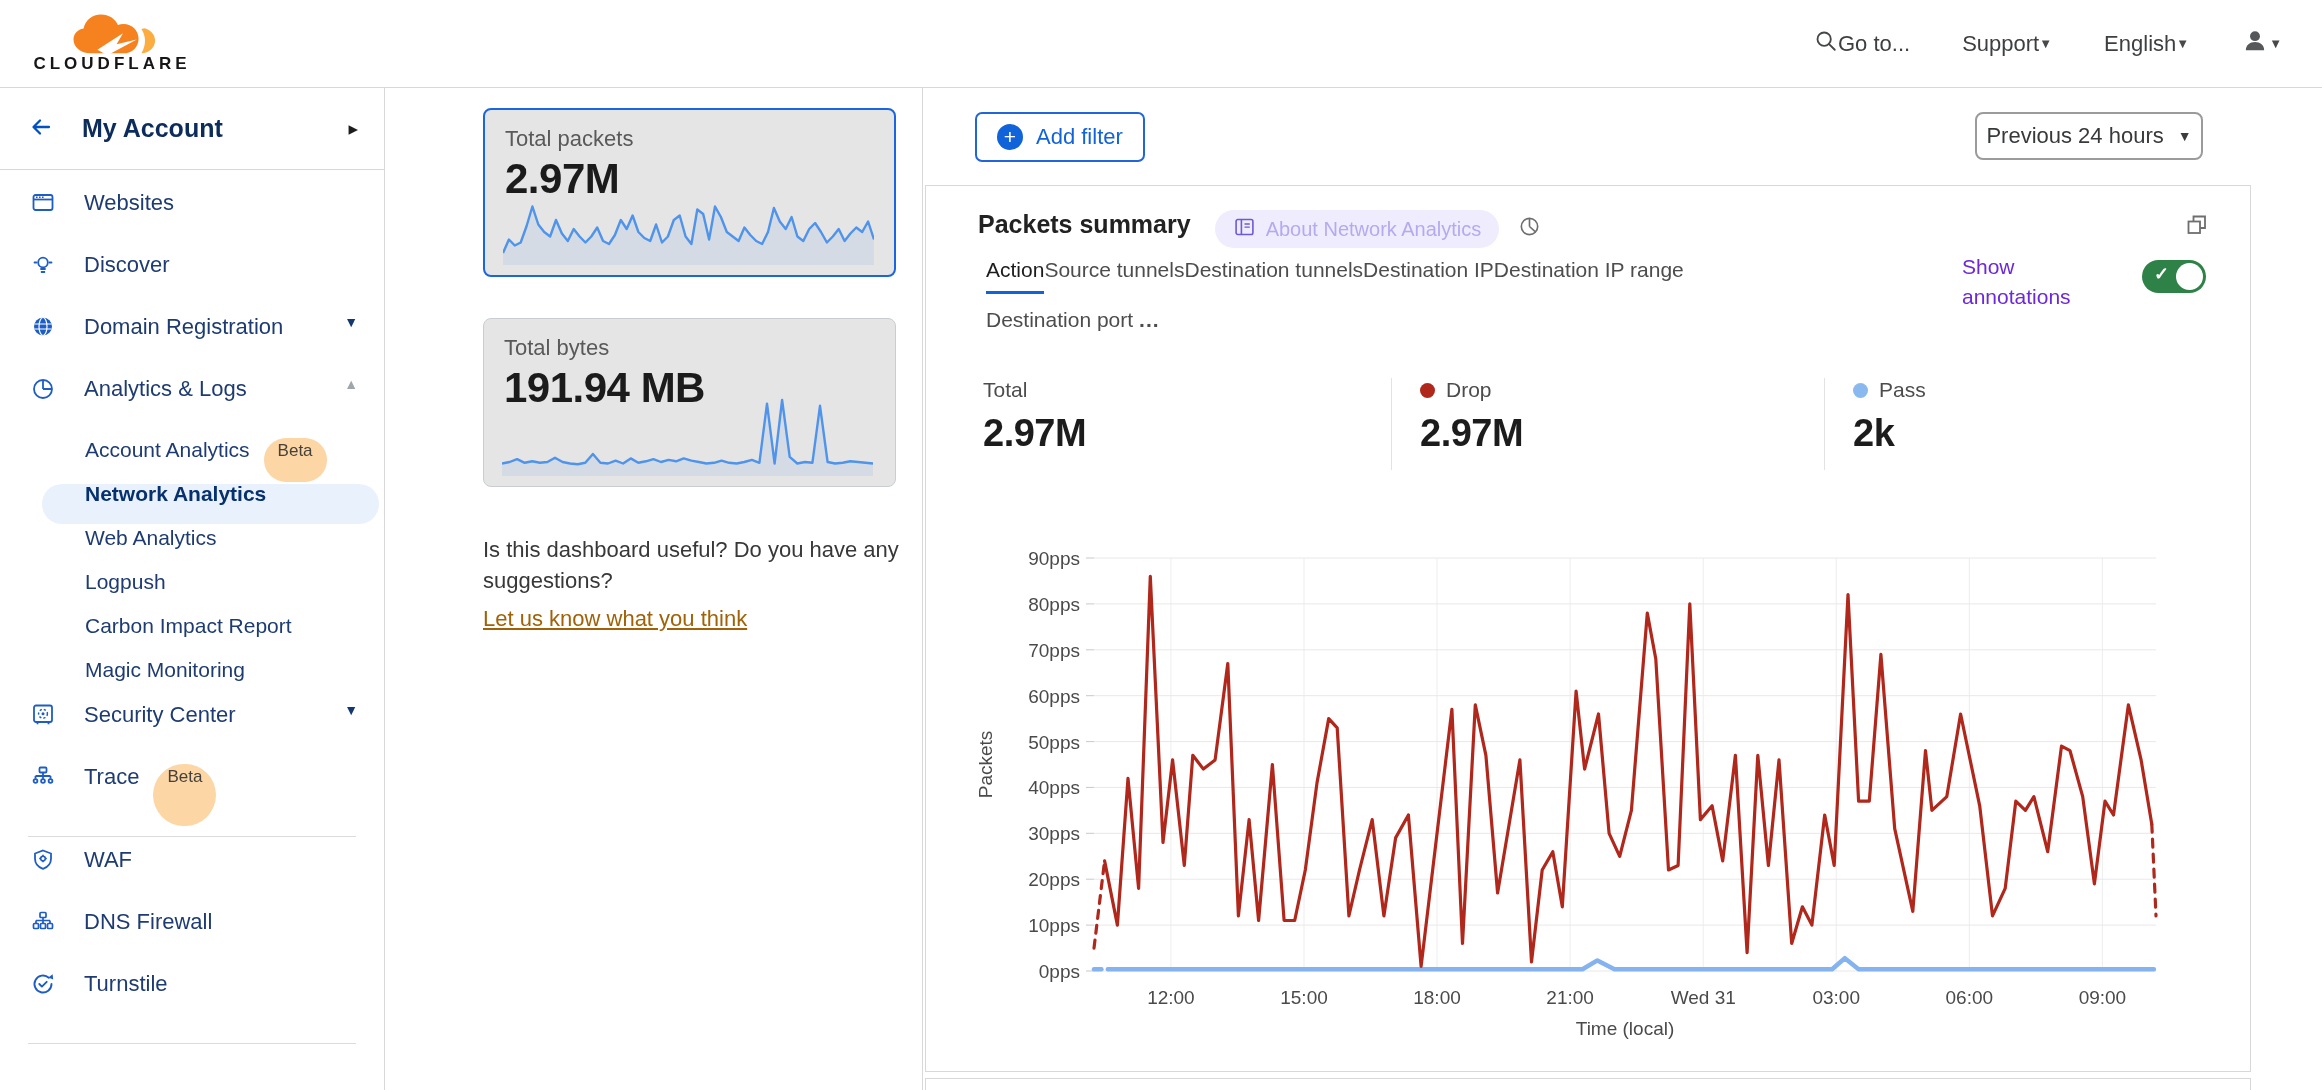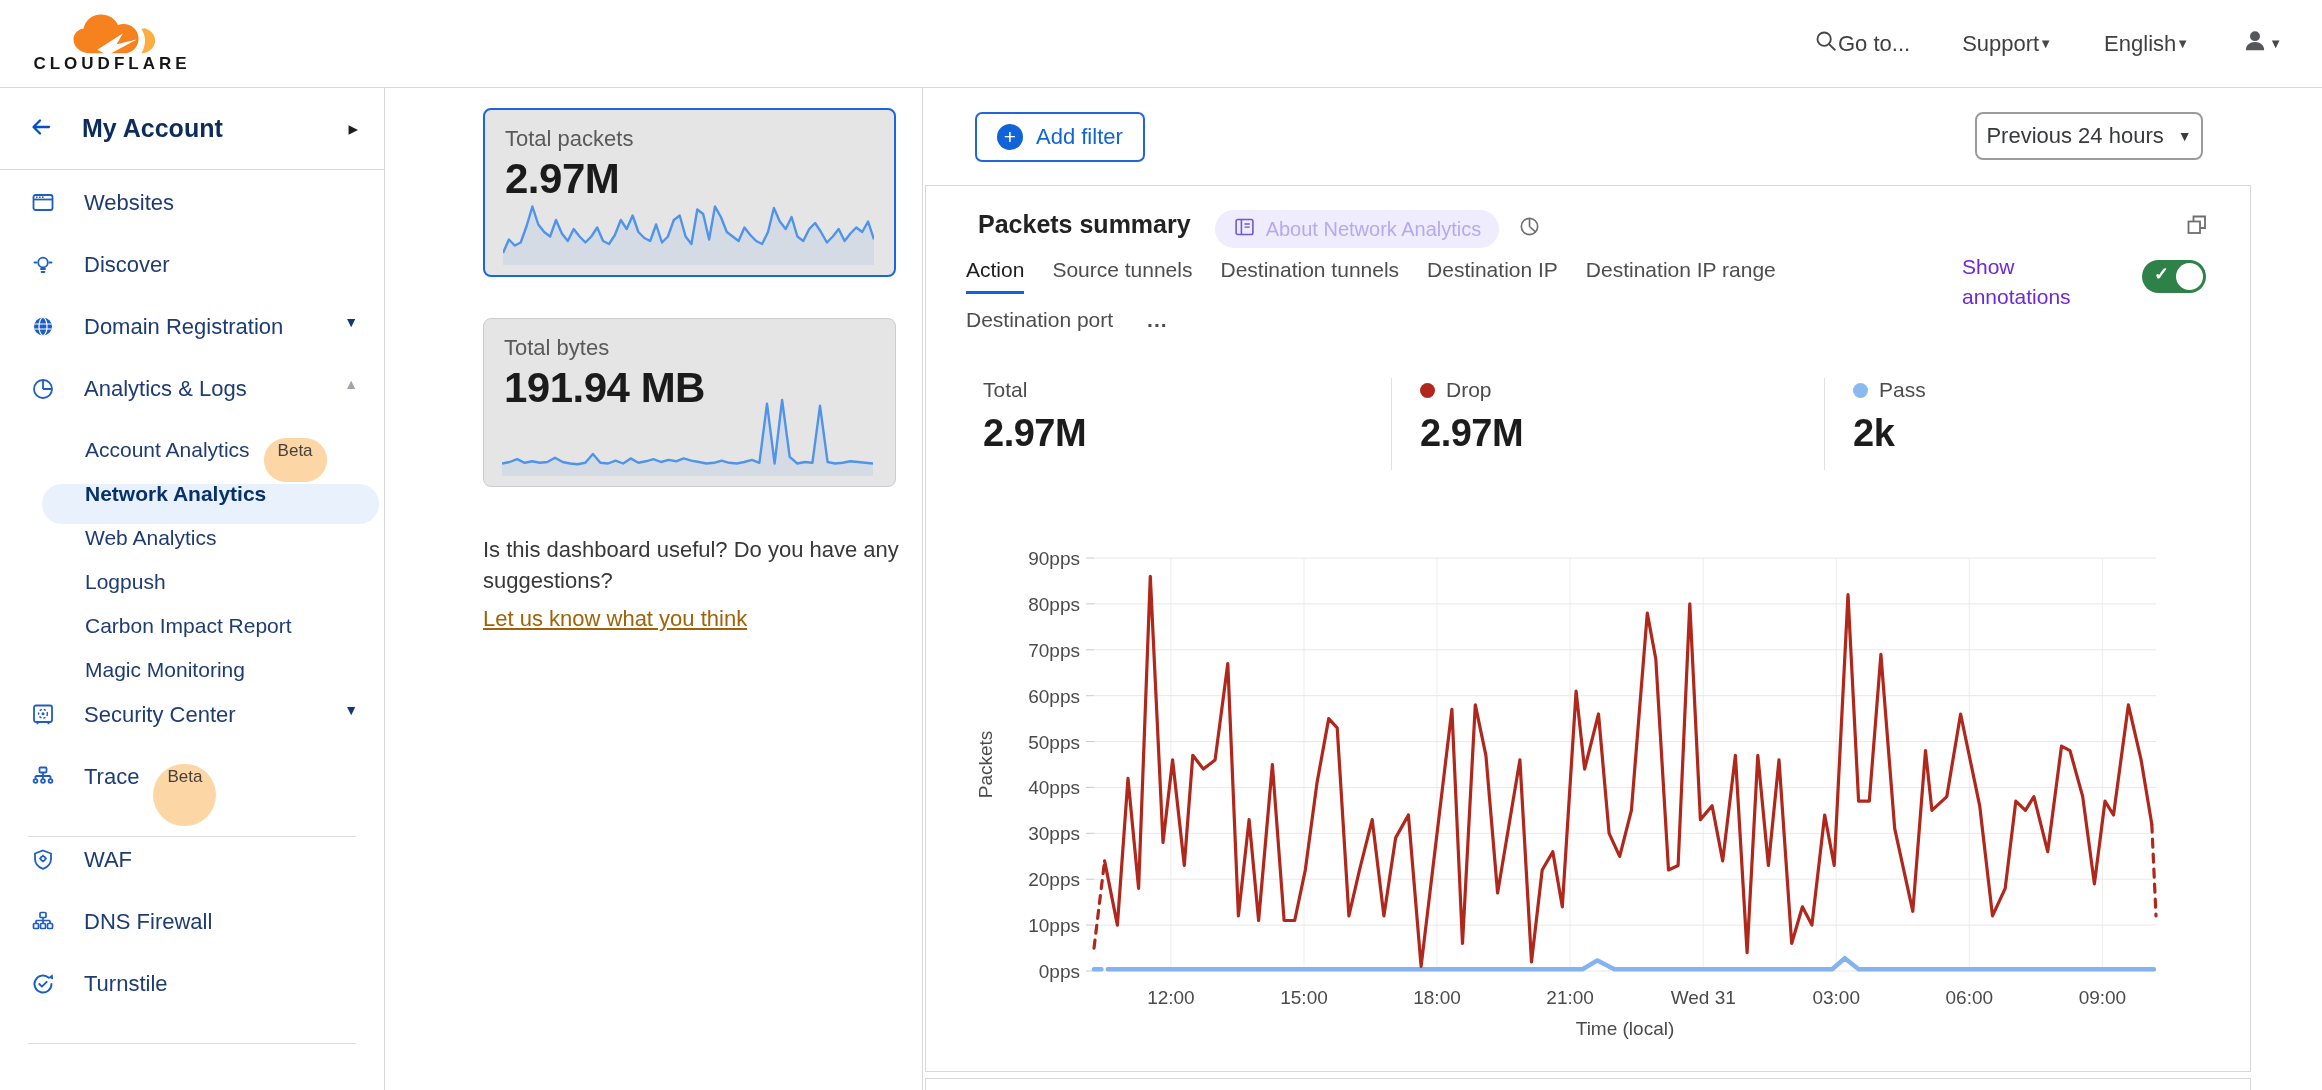--- a/index.html
+++ b/index.html
@@ -61,21 +61,21 @@
          border:1px solid #d8d8d8;box-sizing:border-box}
   .panel-next{position:absolute;left:925px;top:1078px;width:1326px;height:12px;background:#fff;
               border:1px solid #d8d8d8;border-bottom:none;box-sizing:border-box}
   .panel-header{display:flex;align-items:flex-start;padding:24px 0 0 52px}
   .panel-title{font-size:25px;font-weight:bold;color:#222}
   .about{display:flex;align-items:center;gap:10px;background:#efecfd;border-radius:19px;height:38px;
          padding:0 18px;margin-left:24px;cursor:pointer}
   .about-text{font-size:20px;color:#b5aaf0}
   .pie-btn{margin-left:18px;margin-top:4px;cursor:pointer}
   .expand{position:absolute;right:40px;top:26px;cursor:pointer}
-  .tabs{position:absolute;left:40px;top:72px;display:flex;gap:28px}
+  .tabs{position:absolute;left:60px;top:72px;display:flex;}
   .tabs.row2{top:122px}
   .tab{font-size:21px;color:#4d4d4d;padding-bottom:9px;cursor:pointer;white-space:nowrap}
   .tab.active{color:#1c1c1c;border-bottom:3px solid #1063d8}
   .tab-more{font-weight:bold;letter-spacing:1px;padding-left:6px}
   .annots{position:absolute;right:160px;top:66px;width:128px;font-size:21px;color:#6d28d9;line-height:30px}
   .toggle{position:absolute;right:44px;top:74px;width:64px;height:33px;border-radius:17px;
           background:#2e8247;cursor:pointer}
   .toggle .knob{position:absolute;right:3px;top:3px;width:27px;height:27px;border-radius:50%;background:#fff}
   .toggle .check{position:absolute;left:12px;top:3px;color:#fff;font-size:18px;font-weight:bold}
   .stats{position:absolute;left:57px;top:192px;right:52px;height:92px;display:flex}

